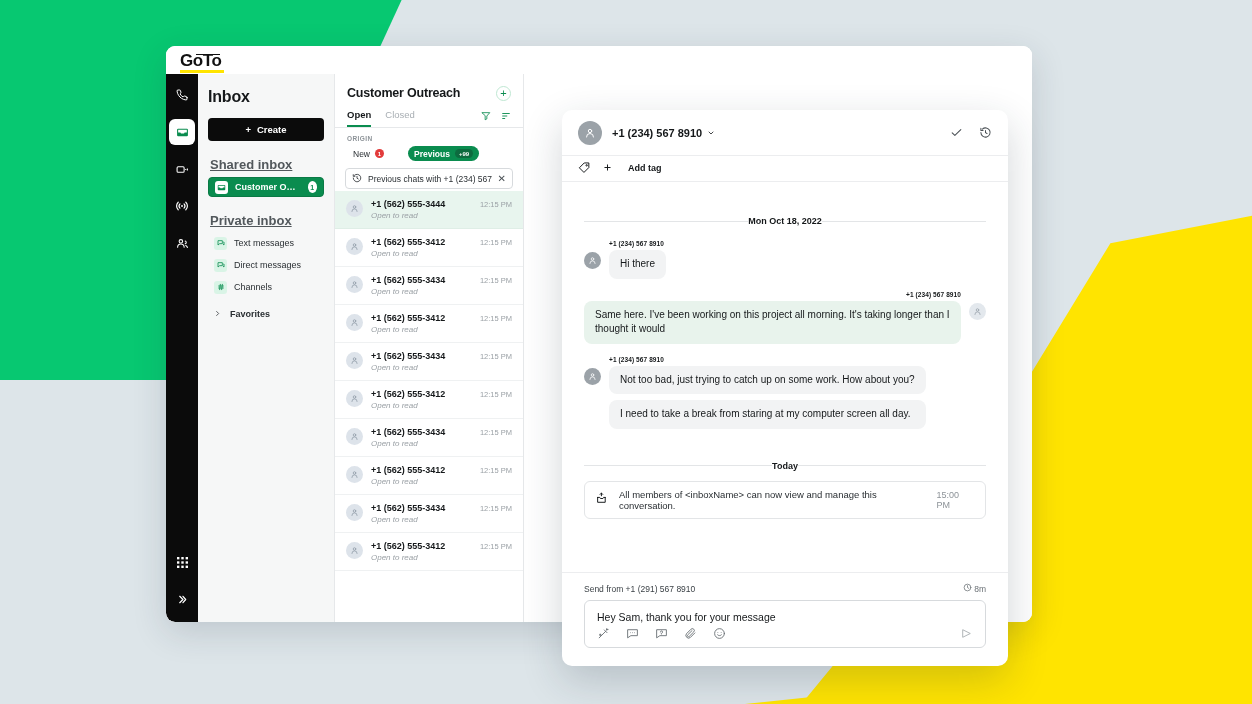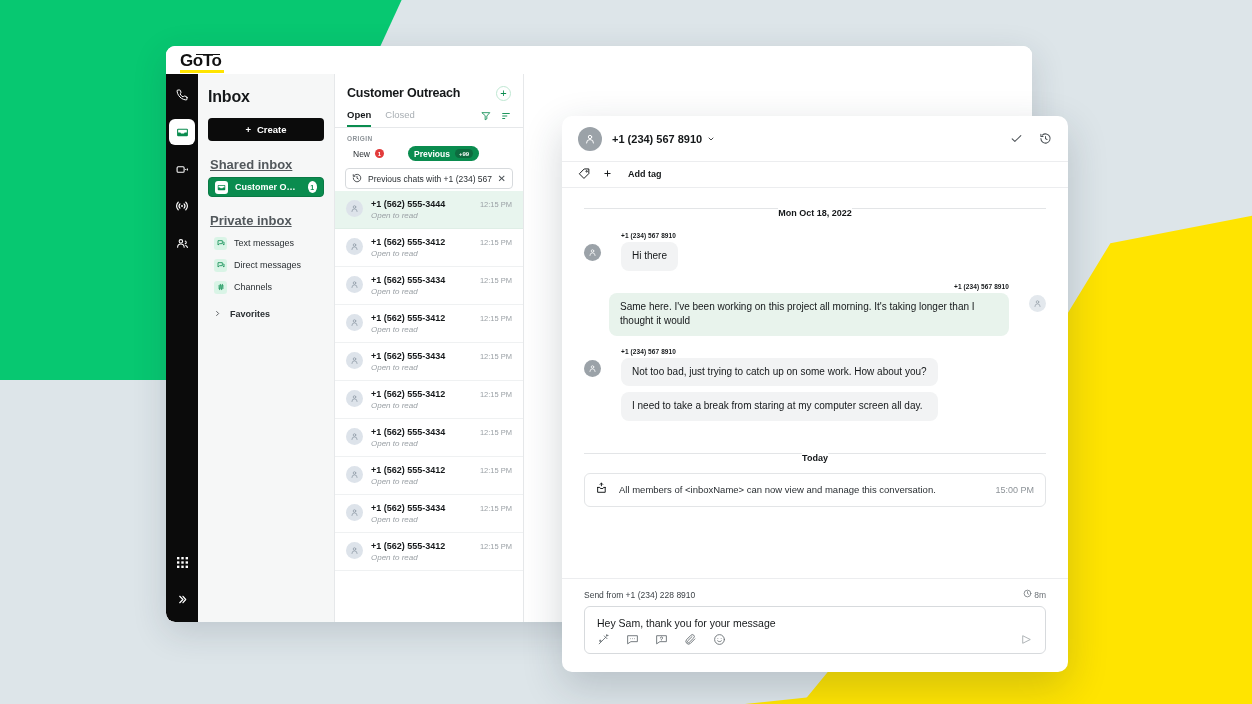--- a/index.html
+++ b/index.html
@@ -110,38 +110,38 @@
   .conv-top { display:flex; align-items:baseline; justify-content:space-between; gap:6px;}
   .conv-name { font-size:9px; font-weight:700; color:#15181a; white-space:nowrap;}
   .conv-time { font-size:7.5px; color:#9aa0a5; white-space:nowrap;}
   .conv-sub { font-size:8px; font-style:italic; color:#9aa0a5; margin-top:2px;}
 
   
   .restpane { flex:1 1 auto; background:#fff; }
 
   
   .chatwin {
-    position:absolute; left:562px; top:116px; width:506px; height:556px;
+    position:absolute; left:562px; top:110px; width:446px; height:556px;
     background:#fff; border-radius:10px;
     box-shadow: 0 14px 40px rgba(30,45,60,.20);
     display:flex; flex-direction:column; overflow:hidden;
   }
   .chat-head { height:46px; display:flex; align-items:center; padding: 0 16px; gap:10px; border-bottom:1px solid #ecedef; flex:0 0 auto;}
   .chat-avatar { width:24px; height:24px; border-radius:50%; background:#9ba2a8; color:#fff; display:flex; align-items:center; justify-content:center; flex:0 0 auto;}
   .chat-title { font-size:11px; font-weight:700; color:#15181a; display:flex; align-items:center; gap:5px; cursor:pointer;}
   .chat-head-tools { margin-left:auto; display:flex; align-items:center; gap:16px; color:#4a5055;}
   .tagbar { height:26px; display:flex; align-items:center; gap:12px; padding: 0 16px; border-bottom:1px solid #ecedef; flex:0 0 auto;}
   .addtag { display:flex; align-items:flex-start; gap:16px; font-size:9px; font-weight:600; color:#15181a; cursor:pointer;}
 
   .thread { flex:1 1 auto; padding: 14px 22px 0 22px; overflow:hidden; }
-  .daysep { display:flex; align-items:flex-start; margin: 6px 0 14px 0;}
+  .daysep { display:flex; align-items:center; margin: 20px 0 14px 0;}
   .daysep .line { flex:1 1 auto; height:1px; background:#e3e5e7;}
   .daysep .lbl { font-size:9px; font-weight:700; color:#15181a;}
 
-  .msg-row { display:flex; gap:20px; margin-bottom: 6px; }
+  .msg-row { display:flex; gap:8px; margin-bottom: 6px; }
   .msg-row.out { justify-content:flex-end; }
   .msg-av { width:17px; height:17px; border-radius:50%; background:#9ba2a8; color:#fff; display:flex; align-items:center; justify-content:center; flex:0 0 auto; margin-top:12px;}
   .msg-av.light { background:#e3e8ed; color:#97a0a9; }
   .msg-col { max-width: 400px; display:flex; flex-direction:column; }
   .msg-col.right { align-items:flex-end; }
   .msg-sender { font-size:6.5px; font-weight:700; color:#15181a; margin-bottom:3px; letter-spacing:.1px;}
   .bubble { background:#f2f3f4; border-radius:8px; padding: 7px 11px; font-size:10px; color:#15181a; line-height:1.45; margin-bottom:6px; max-width:400px;}
   .bubble.green { background:#e8f3ec; }
 
   .sysmsg { display:flex; align-items:center; gap:10px; border:1px solid #e3e5e7; border-radius:6px; padding: 7px 11px; margin-top: 4px;}
@@ -628,21 +628,21 @@
               <path d="M7.6 4.4L10 2l2.4 2.4"></path>
             </svg>
         </span>
         <span class="txt">All members of &lt;inboxName&gt; can now view and manage this conversation.</span>
         <span class="time">15:00 PM</span>
       </div>
     </div>
 
     <div class="composer">
       <div class="compose-meta">
-        <span class="sendfrom">Send from +1 (234) 228 8910</span>
+        <span class="sendfrom">Send from +1 (291) 567 8910</span>
         <span class="timer">
           <span>
             <svg width="9" height="9" viewBox="0 0 24 24" fill="none" stroke="currentColor" stroke-width="2" stroke-linecap="round">
                 <circle cx="12" cy="12" r="9"></circle>
                 <path d="M12 7v5.2l3.2 2"></path>
               </svg>
           </span>
           <span>8m</span>
         </span>
       </div>

